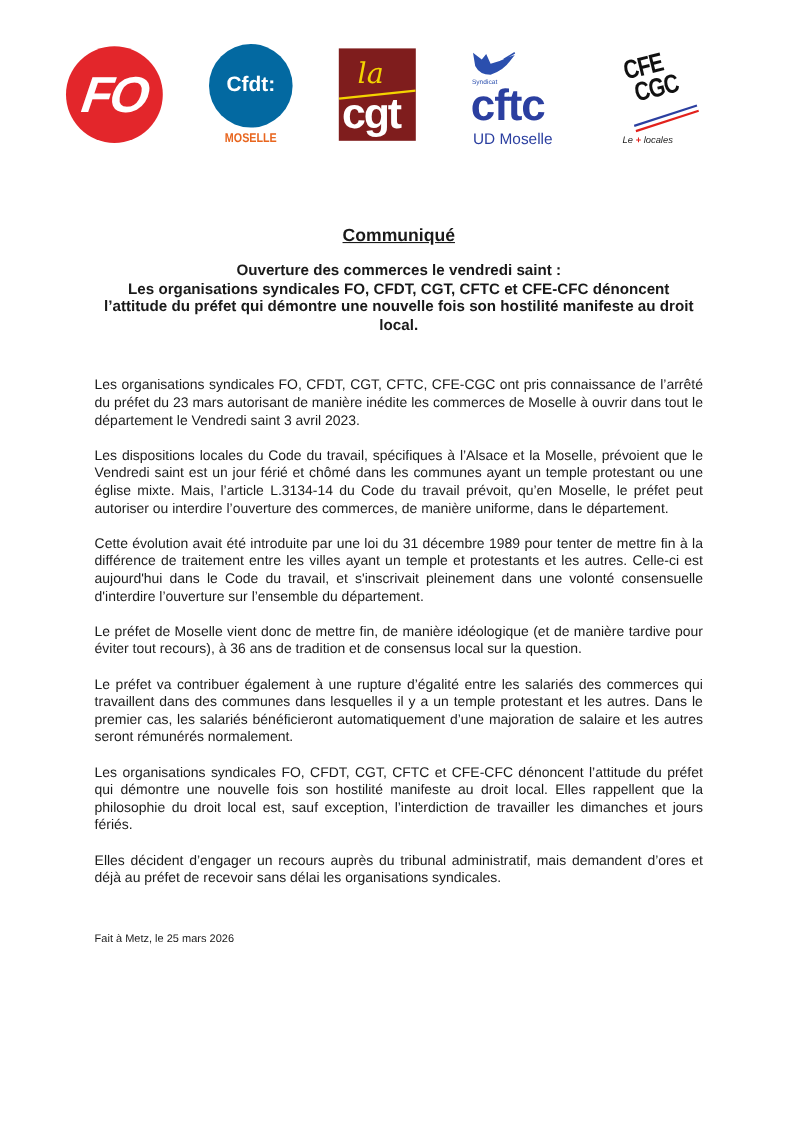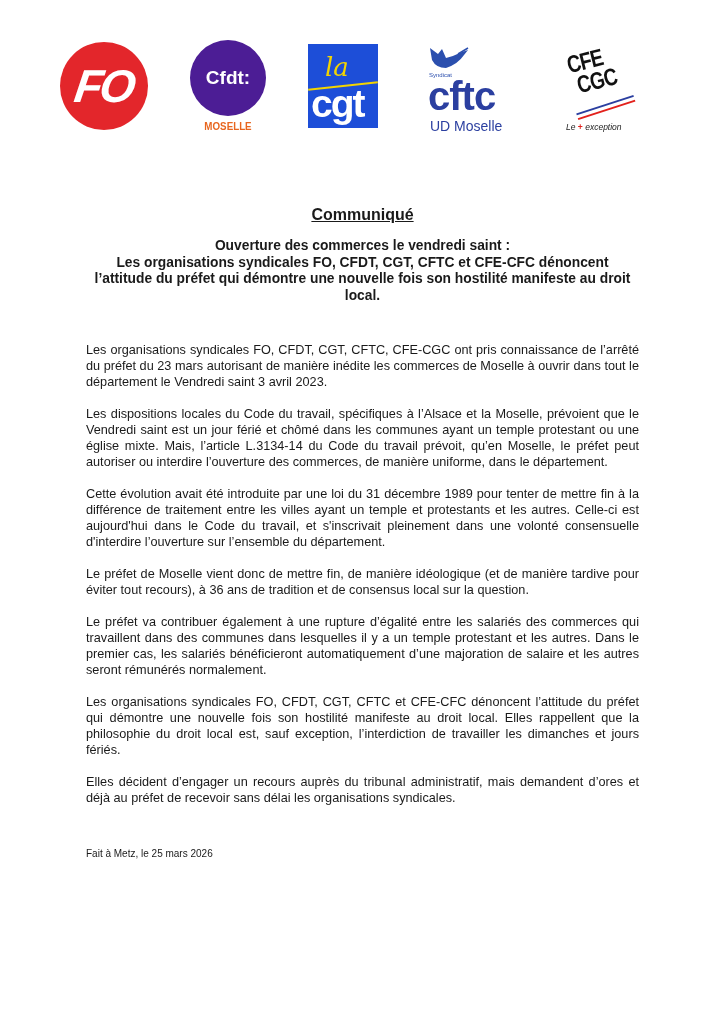--- a/index.html
+++ b/index.html
@@ -7,27 +7,27 @@
          font-family: "Liberation Sans", sans-serif; color: #1a1a1a; }
   .logos { position: absolute; top: 38px; left: 0; width: 724px; height: 100px; }
   .logo { position: absolute; }
   
   .fo { left: 60px; top: 4px; width: 88px; height: 88px; border-radius: 50%; background: #e3262b;
         display: flex; align-items: center; justify-content: center; }
   .fo span { color: #fff; font-weight: bold; font-style: italic; font-size: 46px; letter-spacing: -3px;
              transform: skewX(-8deg); font-family: "Liberation Sans", sans-serif; }
   
   .cfdt { left: 190px; top: 2px; width: 76px; height: 94px; }
-  .cfdt .circ { width: 76px; height: 76px; border-radius: 50%; background: #4c1d95;
+  .cfdt .circ { width: 76px; height: 76px; border-radius: 50%; background: #0369a1;
                 display: flex; align-items: center; justify-content: center; }
   .cfdt .circ span { color: #fff; font-weight: bold; font-size: 19px; }
   .cfdt .sub { text-align: center; color: #e8661f; font-weight: bold; font-size: 11.5px;
                letter-spacing: 0px; margin-top: 4px; transform: scaleX(0.85); }
   
-  .cgt { left: 308px; top: 6px; width: 70px; height: 84px; background: #1d4ed8; overflow: hidden; }
+  .cgt { left: 308px; top: 6px; width: 70px; height: 84px; background: #7f1d1d; overflow: hidden; }
   .cgt .la { position: absolute; left: 17px; top: 8px; color: #f3d400; font-family: "DejaVu Serif", serif;
              font-style: italic; font-size: 26px; }
   .cgt .line { position: absolute; left: 0; top: 41px; width: 70px; height: 2px; background: #f3d400;
                transform: rotate(-6deg); }
   .cgt .word { position: absolute; left: 3px; top: 38px; color: #fff; font-weight: bold; font-size: 39px;
                letter-spacing: -2px; }
   
   .cftc { left: 426px; top: 8px; width: 90px; height: 84px; text-align: right; }
   .cftc .bird { position: absolute; left: 2px; top: 0; }
   .cftc .synd { position: absolute; left: 3px; top: 26px; color: #2b4fae; font-size: 6px; }
@@ -86,21 +86,21 @@
     <span class="t1">CFE</span>
     <span class="t2">CGC</span>
     <div class="stripes">
       <div style="background:#2b3fa0"></div>
       <div style="background:#ffffff;height:1px"></div>
       <div style="background:#e2211c"></div>
     </div>
     <div class="tag">
       <span>Le</span>
       <span class="plus">+</span>
-      <span>exception</span>
+      <span>locales</span>
     </div>
   </div>
 </div>
 
 <div class="content">
   <p class="kicker">Communiqué</p>
   <h1 class="title">
     <span>Ouverture des commerces le vendredi saint :</span><br>
     <span>Les organisations syndicales FO, CFDT, CGT, CFTC et CFE-CFC dénoncent l’attitude du préfet qui démontre une nouvelle fois son hostilité manifeste au droit local.</span>
   </h1>

